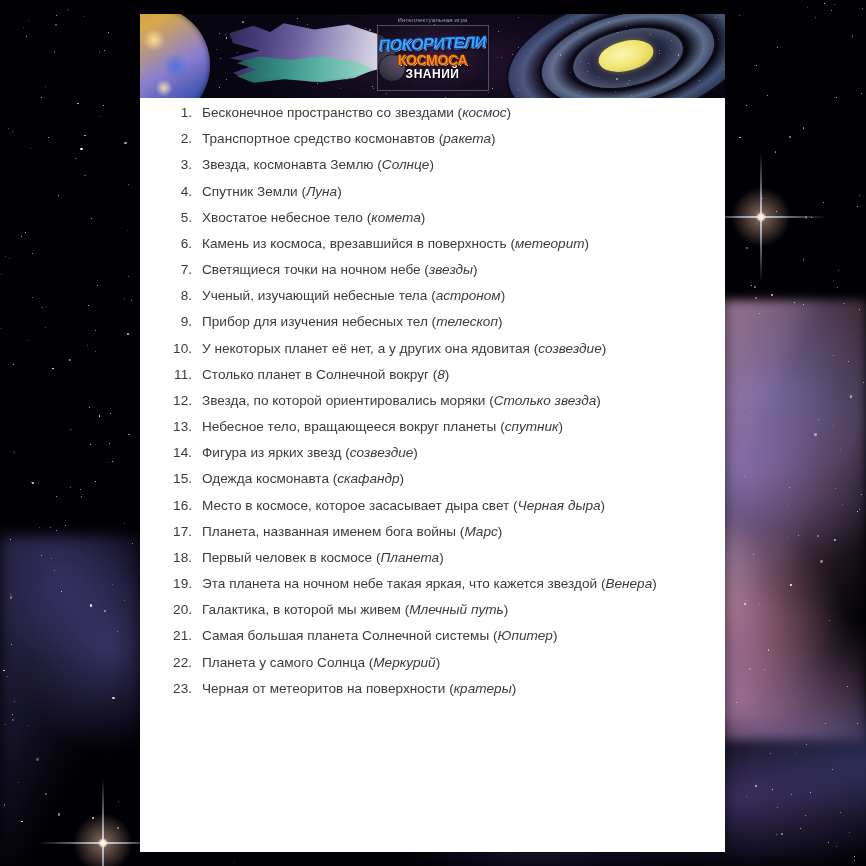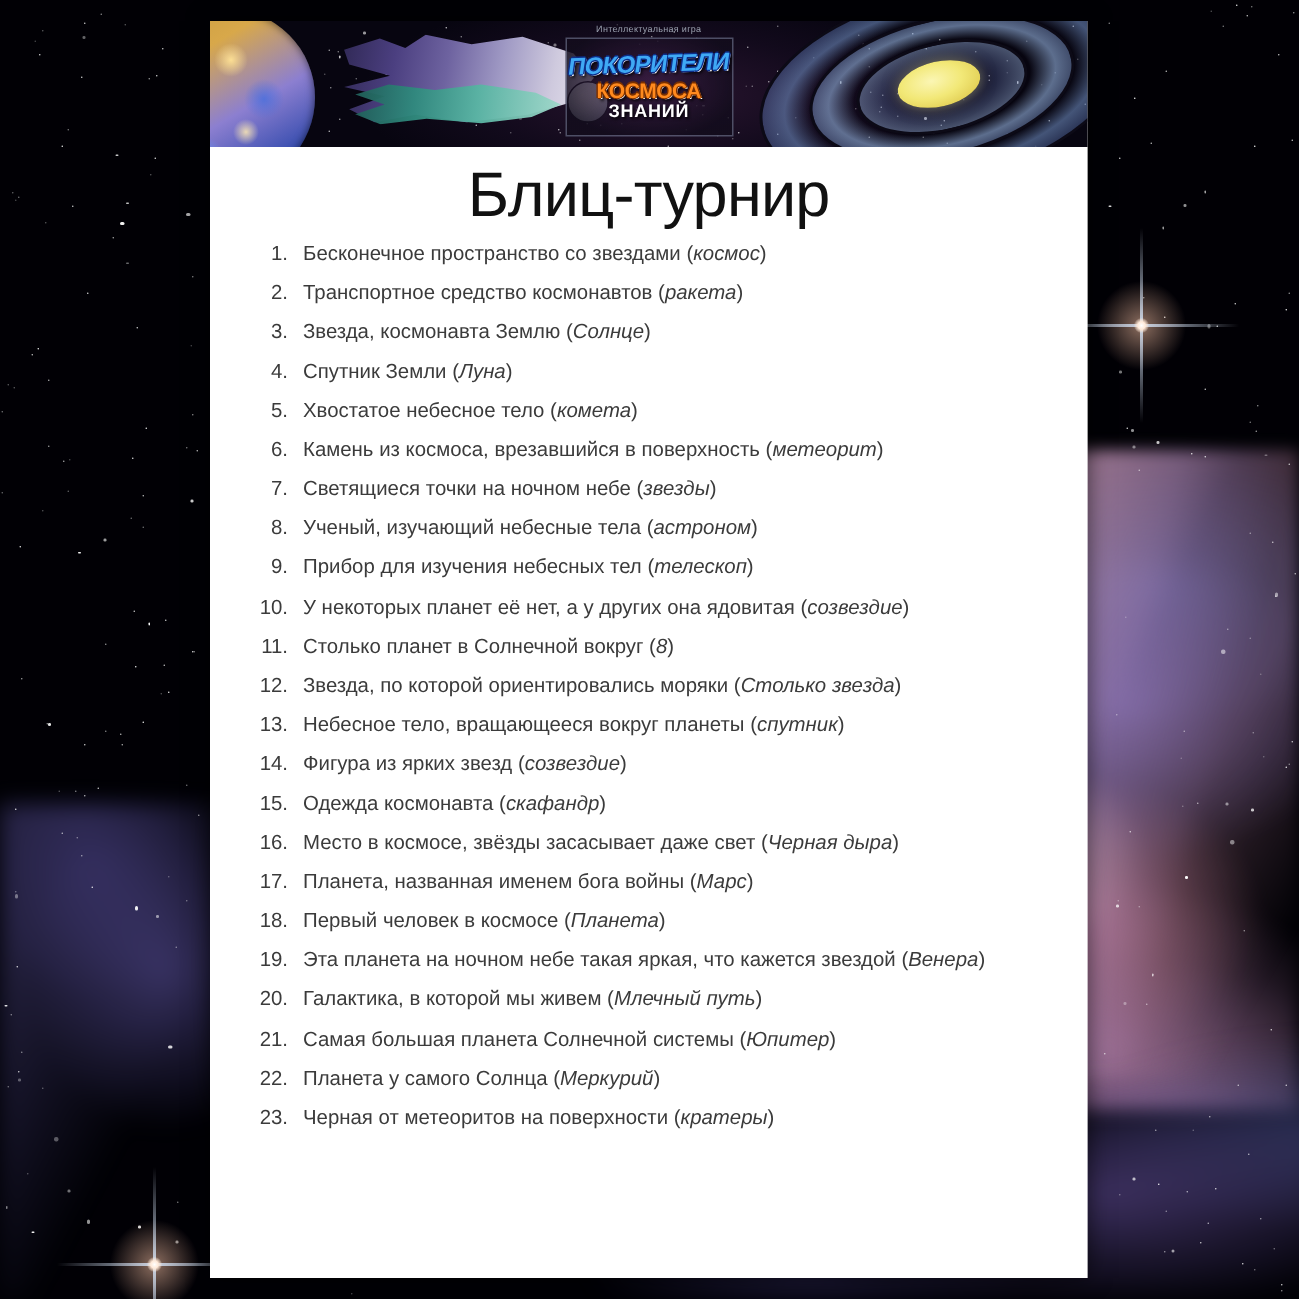--- a/index.html
+++ b/index.html
@@ -580,38 +580,37 @@
         <div class="tagline">Интеллектуальная игра</div>
         <div class="frame">
           <div class="l1">ПОКОРИТЕЛИ</div>
           <div class="l2">КОСМОСА</div>
           <div class="l3">ЗНАНИЙ</div>
         </div>
       </div>
     </div>
 
     <div class="sheet">
-      <h1 class="title">Блиц-турнир</h1>
       <ol class="qlist" id="qlist">
           <li><span>Бесконечное пространство со звездами (</span><span class="ans">космос</span><span>)</span></li>
           <li><span>Транспортное средство космонавтов (</span><span class="ans">ракета</span><span>)</span></li>
           <li><span>Звезда, космонавта Землю (</span><span class="ans">Солнце</span><span>)</span></li>
           <li><span>Спутник Земли (</span><span class="ans">Луна</span><span>)</span></li>
           <li><span>Хвостатое небесное тело (</span><span class="ans">комета</span><span>)</span></li>
           <li><span>Камень из космоса, врезавшийся в поверхность (</span><span class="ans">метеорит</span><span>)</span></li>
           <li><span>Светящиеся точки на ночном небе (</span><span class="ans">звезды</span><span>)</span></li>
           <li><span>Ученый, изучающий небесные тела (</span><span class="ans">астроном</span><span>)</span></li>
           <li><span>Прибор для изучения небесных тел (</span><span class="ans">телескоп</span><span>)</span></li>
           <li><span>У некоторых планет её нет, а у других она ядовитая (</span><span class="ans">созвездие</span><span>)</span></li>
           <li><span>Столько планет в Солнечной вокруг (</span><span class="ans">8</span><span>)</span></li>
           <li><span>Звезда, по которой ориентировались моряки (</span><span class="ans">Столько звезда</span><span>)</span></li>
           <li><span>Небесное тело, вращающееся вокруг планеты (</span><span class="ans">спутник</span><span>)</span></li>
           <li><span>Фигура из ярких звезд (</span><span class="ans">созвездие</span><span>)</span></li>
           <li><span>Одежда космонавта (</span><span class="ans">скафандр</span><span>)</span></li>
-          <li><span>Место в космосе, звёзды засасывает даже свет (</span><span class="ans">Черная дыра</span><span>)</span></li>
+          <li><span>Место в космосе, которое засасывает дыра свет (</span><span class="ans">Черная дыра</span><span>)</span></li>
           <li><span>Планета, названная именем бога войны (</span><span class="ans">Марс</span><span>)</span></li>
           <li><span>Первый человек в космосе (</span><span class="ans">Планета</span><span>)</span></li>
           <li><span>Эта планета на ночном небе такая яркая, что кажется звездой (</span><span class="ans">Венера</span><span>)</span></li>
           <li><span>Галактика, в которой мы живем (</span><span class="ans">Млечный путь</span><span>)</span></li>
           <li><span>Самая большая планета Солнечной системы (</span><span class="ans">Юпитер</span><span>)</span></li>
           <li><span>Планета у самого Солнца (</span><span class="ans">Меркурий</span><span>)</span></li>
           <li><span>Черная от метеоритов на поверхности (</span><span class="ans">кратеры</span><span>)</span></li>
         </ol>
     </div>
 

